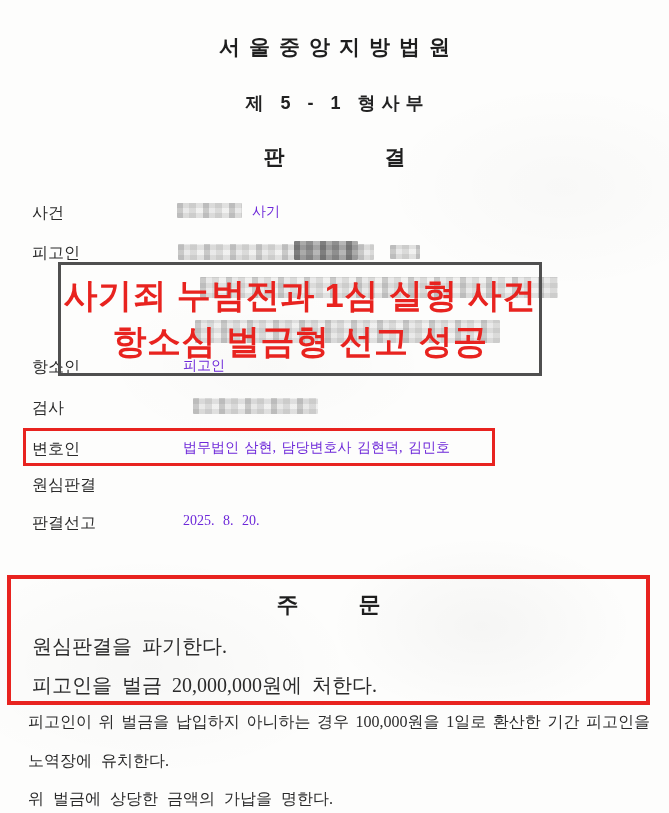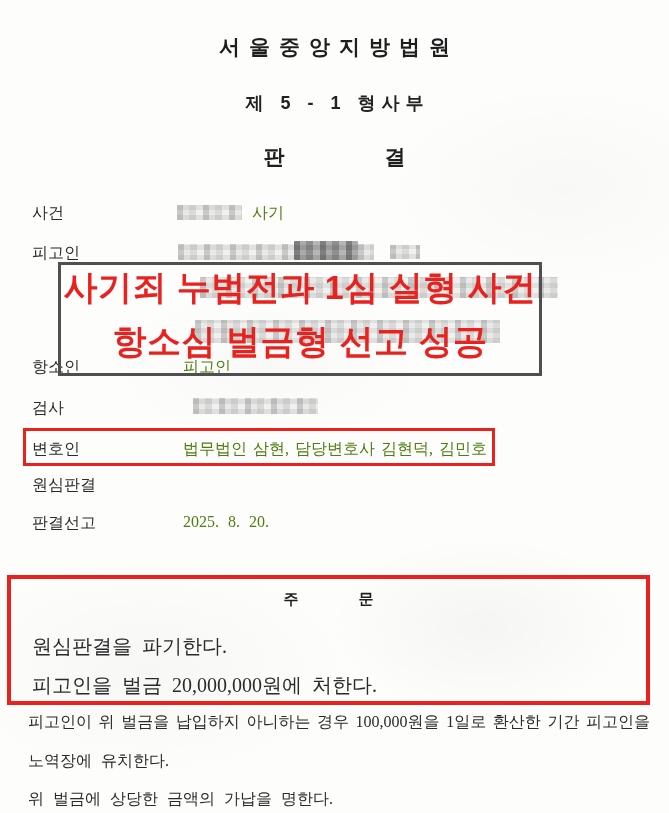--- a/index.html
+++ b/index.html
@@ -35,21 +35,21 @@
     font-size:21px; font-weight:bold; color:#1e1e1e;
   }
   .hdr-doctype .spread { letter-spacing:100px; margin-right:-100px; }
 
   .row-label {
     position:absolute; left:32px; font-size:16px; color:#2a2a2a;
     text-align:justify; text-align-last:justify; white-space:nowrap;
   }
   .lw64 { width:64px; } .lw68 { width:68px; } .lw90 { width:90px; }
   .row-value {
-    position:absolute; left:183px; font-size:16px; color:#4d7c0f;
+    position:absolute; left:183px; font-size:14px; color:#6d28d9;
     white-space:nowrap; word-spacing:5px;
   }
 
   .mz {
     position:absolute;
     background:
       repeating-linear-gradient(90deg, rgba(125,125,125,.38) 0 6px, rgba(185,185,185,.22) 6px 12px, rgba(150,150,150,.30) 12px 19px, rgba(205,205,205,.15) 19px 26px),
       repeating-linear-gradient(0deg, rgba(140,140,140,.22) 0 5px, rgba(200,200,200,.10) 5px 10px);
     border-radius:1px;
   }
@@ -68,35 +68,35 @@
   .overlay-box {
     position:absolute; left:58px; top:262px; width:484px; height:114px;
     border:3px solid #4f4f4f; background:transparent; z-index:5;
   }
   .annotation-line {
     position:absolute; left:0; right:0; text-align:center;
     font-family:"Liberation Sans","DejaVu Sans",sans-serif;
     font-weight:bold; font-size:34px; color:#e8231f;
     white-space:nowrap; letter-spacing:0.5px;
   }
-  .annot-1 { top:0; }
+  .annot-1 { top:8px; }
   .annot-2 { top:54px; }
 
   .counsel-box {
     position:absolute; left:23px; top:428px; width:472px; height:38px;
     border:3px solid #e8231f; z-index:4;
   }
 
   .order-box {
     position:absolute; left:7px; top:575px; width:643px; height:130px;
     border:4px solid #e8231f; z-index:4;
   }
   .order-title {
     position:absolute; top:11px; left:0; right:0; text-align:center;
-    font-size:15px; font-weight:bold; color:#1e1e1e;
+    font-size:22px; font-weight:bold; color:#1e1e1e;
   }
   .order-title .spread { letter-spacing:60px; margin-right:-60px; }
   .order-line { position:absolute; left:21px; font-size:20px; word-spacing:5px; white-space:nowrap; color:#2a2a2a; }
   .ol-1 { top:54px; }
   .ol-2 { top:93px; }
 
   .body-line {
     position:absolute; left:28px; font-size:16px; color:#2a2a2a;
     word-spacing:5px; white-space:nowrap;
   }

